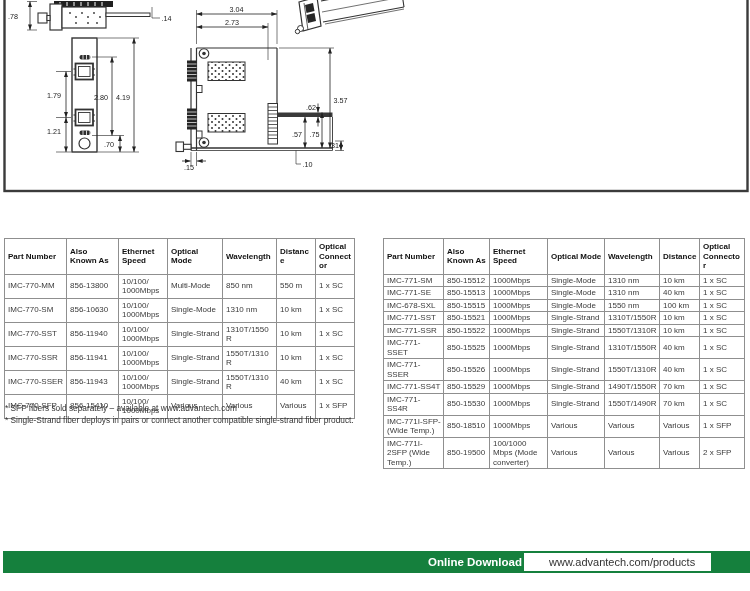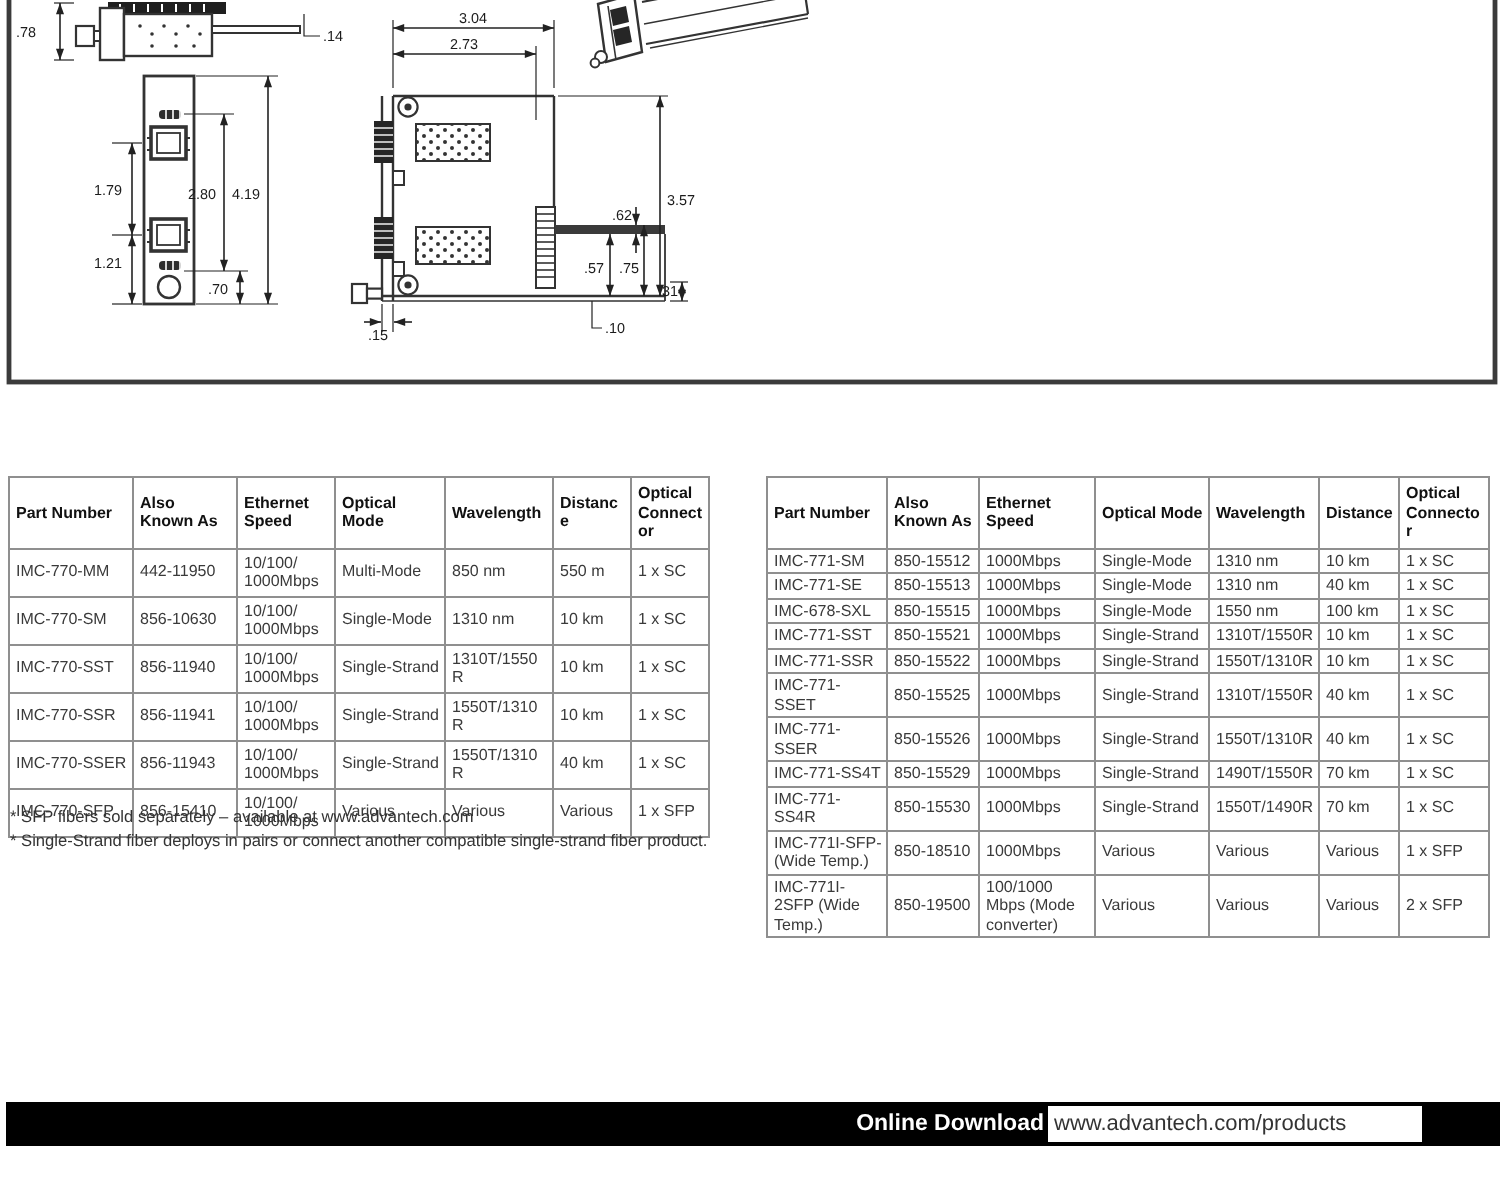--- a/index.html
+++ b/index.html
@@ -23,25 +23,25 @@
   table.spec th,table.spec td{border:1px solid #8f8f8f;vertical-align:middle;
              text-align:left;overflow:hidden;word-wrap:break-word;}
   table.spec th{font-size:8px;font-weight:bold;color:#111;padding:3px 2px 3px 3px;line-height:9.5px;}
   table.spec th:first-child{white-space:nowrap;}
   table.spec td{font-size:8px;color:#3a3a3a;line-height:9.5px;}
   #t770 td{padding:2px 2px 2px 3px;}
   #t771 td{padding:1px 2px 1px 3px;}
   
   .footnotes{position:absolute;left:5px;top:403px;font-size:8.3px;color:#333;line-height:11.5px;}
   
-  .footer-bar{position:absolute;left:3px;top:551px;width:747px;height:22px;background:#000000;}
+  .footer-bar{position:absolute;left:3px;top:551px;width:747px;height:22px;background:#15803d;}
   .footer-label{position:absolute;right:228px;top:0;height:22px;line-height:22px;
                 color:#fff;font-weight:bold;font-size:11.5px;white-space:nowrap;}
   .footer-url{position:absolute;left:521px;top:2px;width:187px;height:18px;background:#fff;
-              line-height:18px;font-size:11px;color:#333;padding-left:3px;box-sizing:border-box;
+              line-height:18px;font-size:11px;color:#333;padding-left:25px;box-sizing:border-box;
               white-space:nowrap;overflow:hidden;}
 </style>
 </head>
 <body>
 
 <div class="page">
 
   <svg class="drawing-svg" width="750" height="196" viewBox="0 0 750 196">
     <defs>
       <marker id="arr" viewBox="0 0 8 6" markerWidth="8" markerHeight="6" refX="7.5" refY="3" orient="auto-start-reverse">
@@ -249,21 +249,21 @@
           <th>Ethernet Speed</th>
           <th>Optical Mode</th>
           <th>Wavelength</th>
           <th>Distance</th>
           <th>Optical Connector</th>
         </tr>
       </thead>
       <tbody>
         <tr>
           <td>IMC-770-MM</td>
-          <td>442-11950</td>
+          <td>856-13800</td>
           <td>10/100/ 1000Mbps</td>
           <td>Multi-Mode</td>
           <td>850 nm</td>
           <td>550 m</td>
           <td>1 x SC</td>
         </tr>
         <tr>
           <td>IMC-770-SM</td>
           <td>856-10630</td>
           <td>10/100/ 1000Mbps</td>

